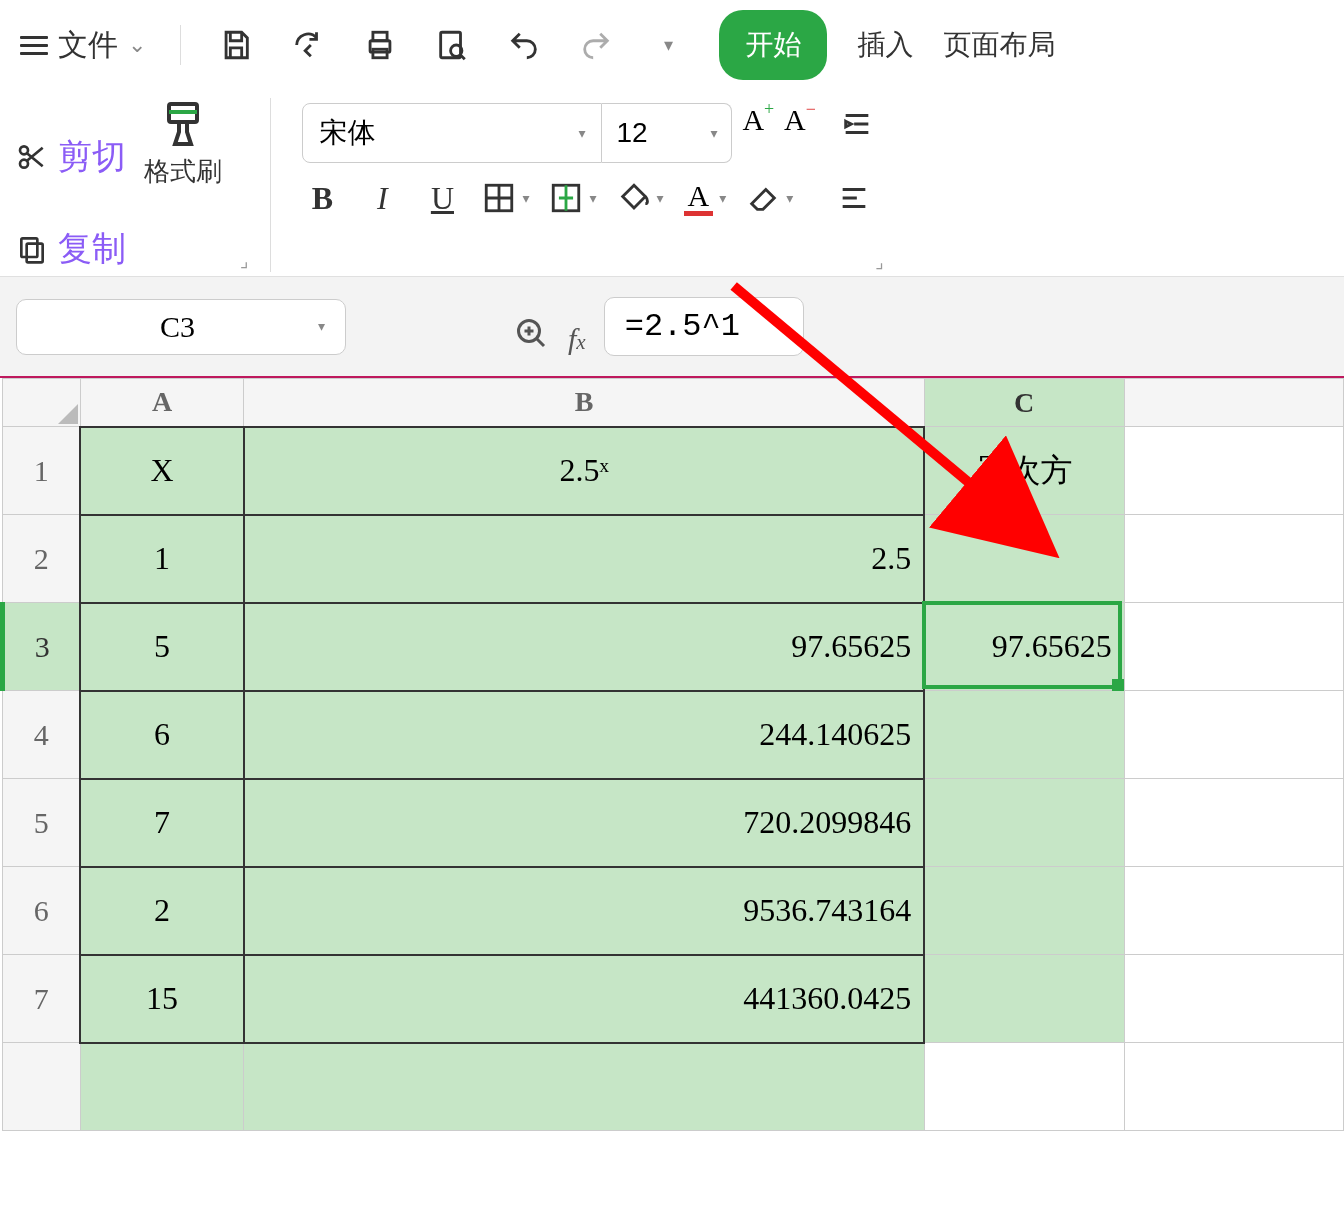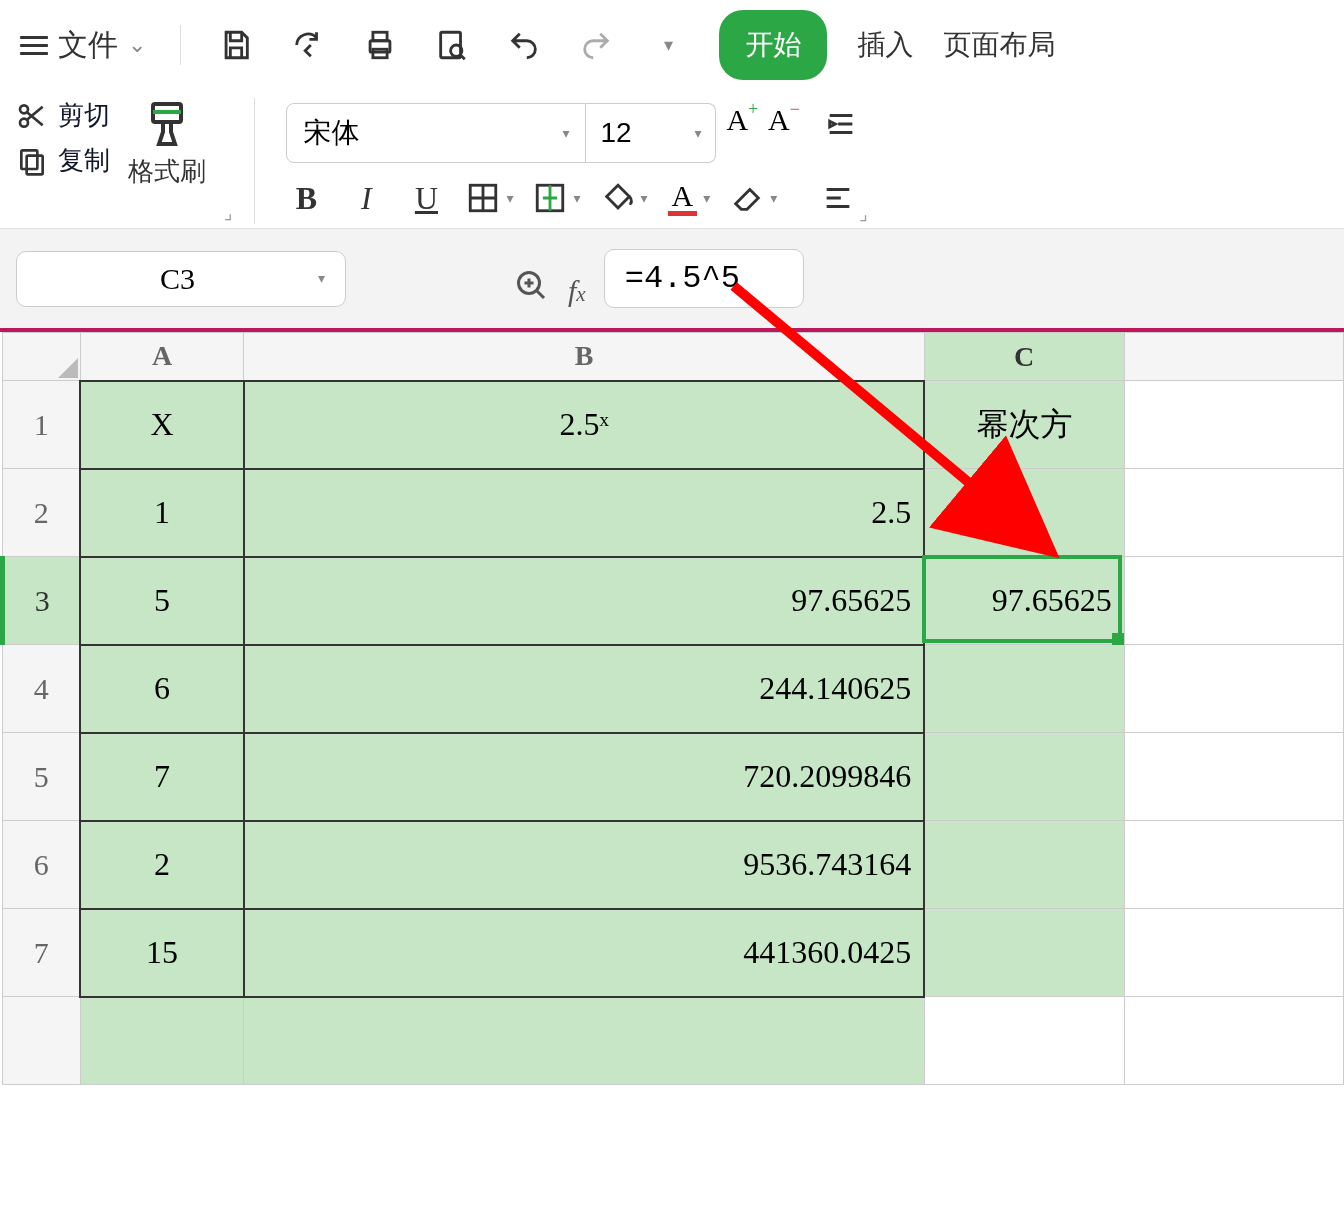--- a/index.html
+++ b/index.html
@@ -16,21 +16,21 @@
 .icon-btn svg { width: 34px; height: 34px; stroke: #333; stroke-width: 2; fill: none; }
 .tab-pill { background: #2ba745; color: #fff; padding: 16px 26px; border-radius: 24px; font-size: 28px; font-weight: 500; }
 .tab { font-size: 28px; color: #333; }
 
 
 .ribbon { display: flex; align-items: stretch; padding: 8px 16px 4px; gap: 18px; background: #fff; position: relative; }
 .ribbon-label { font-size: 26px; color: #333; }
 .paste-big { display: flex; flex-direction: column; align-items: center; gap: 4px; }
 .paste-big svg { width: 56px; height: 56px; stroke: #333; stroke-width: 2; fill: none; }
 .clip-group { display: flex; flex-direction: column; gap: 10px; }
-.clip-row { display: flex; align-items: center; gap: 10px; font-size: 26px; color: #0f172a; }
+.clip-row { display: flex; align-items: center; gap: 10px; font-size: 34px; color: #8b5cf6; margin-top: 36px; }
 .clip-row svg { width: 32px; height: 32px; stroke: #333; stroke-width: 2; fill: none; }
 .brush-big { display: flex; flex-direction: column; align-items: center; gap: 4px; }
 .brush-big svg { width: 48px; height: 52px; stroke: #333; stroke-width: 2; fill: none; }
 
 .font-group { border: 1px solid transparent; padding: 4px 8px; position: relative; }
 .font-top { display: flex; gap: 0; }
 .font-name { border: 1px solid #ccc; border-radius: 8px 0 0 8px; padding: 10px 16px; font-size: 28px; width: 300px; display: flex; align-items: center; justify-content: space-between; background: #fff; }
 .font-size { border: 1px solid #ccc; border-left: none; border-radius: 0 8px 8px 0; padding: 10px 14px; font-size: 28px; width: 130px; display: flex; align-items: center; justify-content: space-between; background: #fff; }
 .drop-tri { font-size: 14px; color: #888; }
 .aplus { font-size: 30px; font-family: serif; position: relative; margin: 0 10px; }
@@ -40,21 +40,21 @@
 .fmt-btn { font-size: 32px; font-family: serif; color: #333; width: 40px; text-align: center; }
 .fmt-b { font-weight: bold; }
 .fmt-i { font-style: italic; }
 .fmt-u { text-decoration: underline; }
 .combo-btn { display: flex; align-items: center; gap: 6px; }
 .combo-btn svg { width: 34px; height: 34px; stroke: #333; stroke-width: 2; fill: none; }
 .font-color-a { font-size: 30px; font-family: serif; border-bottom: 5px solid #d33; padding: 0 4px; line-height: 1; }
 .corner { position: absolute; right: 2px; bottom: -2px; font-size: 18px; color: #999; }
 
 
-.formula-bar { display: flex; align-items: center; padding: 20px 16px; gap: 30px; background: #f3f3f3; border-top: 1px solid #e0e0e0; border-bottom: 4px solid #be185d; }
+.formula-bar { display: flex; align-items: center; padding: 20px 16px; gap: 30px; background: #f3f3f3; border-top: 1px solid #e0e0e0; border-bottom: 2px solid #be185d; }
 .name-box { background: #fff; border: 1px solid #ccc; border-radius: 10px; padding: 10px 20px; width: 330px; font-size: 30px; text-align: center; display: flex; align-items: center; justify-content: space-between; font-family: "SimSun", serif; }
 .fx-area { display: flex; align-items: flex-end; gap: 18px; flex: 1; }
 .zoom-icon svg { width: 36px; height: 36px; stroke: #555; stroke-width: 2; fill: none; }
 .fx { font-size: 30px; font-style: italic; font-family: serif; color: #555; }
 .formula-input { background: #fff; border: 1px solid #ccc; border-radius: 10px; padding: 10px 20px; font-size: 32px; font-family: "Courier New", monospace; min-width: 200px; }
 
 
 .grid-area { position: relative; }
 .grid { border-collapse: collapse; width: 100%; font-family: "SimSun", serif; }
 .grid td, .grid th { border: 1px solid #ccc; }
@@ -234,21 +234,21 @@
     <span class="drop-tri">▾</span>
   </div>
   <div class="fx-area">
     <span style="flex:0 0 120px"></span>
     <span class="zoom-icon"><svg viewBox="0 0 24 24">
           <circle cx="10" cy="10" r="7"></circle>
           <path d="M15 15l5 5 M7 10h6 M10 7v6"></path>
         </svg></span>
     <span class="fx">f<span style="font-size:.7em">x</span></span>
     <div class="formula-input">
-      <span>=4.5^5</span>
+      <span>=2.5^1</span>
     </div>
   </div>
 </div>
 
 <div class="grid-area">
 <table class="grid">
   <tbody>
         <tr>
     <td class="corner-cell"></td>
     <th class="col-hdr col-a">A</th>

